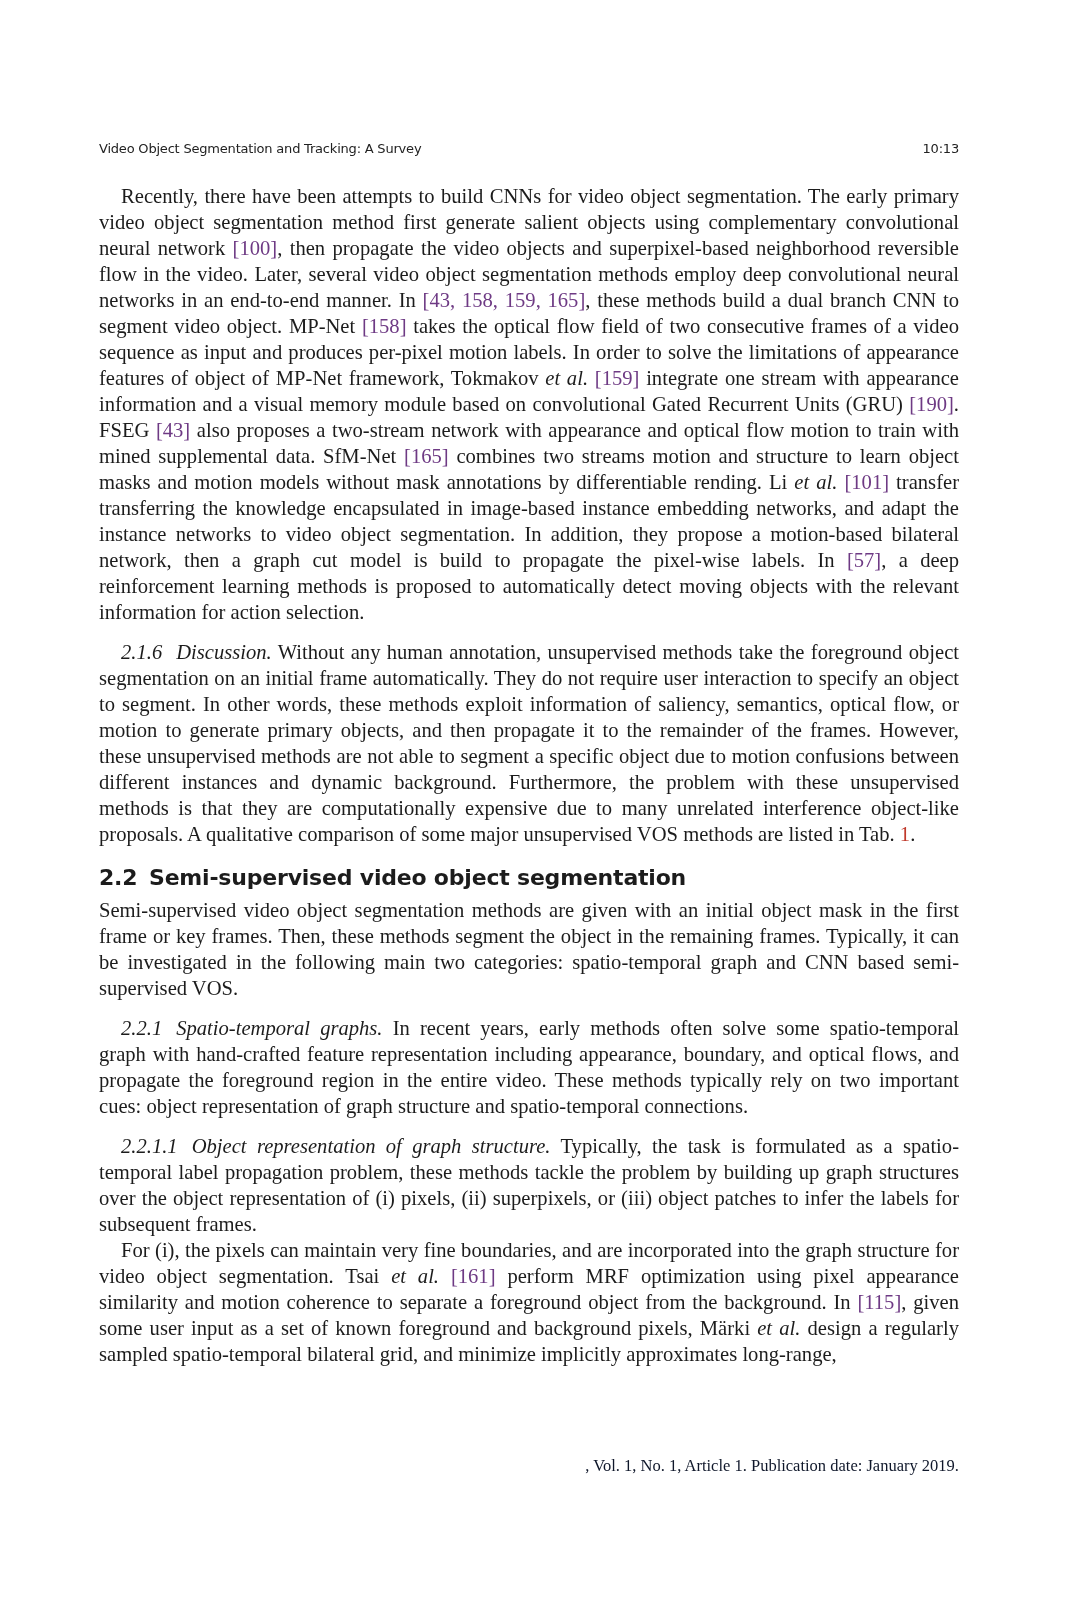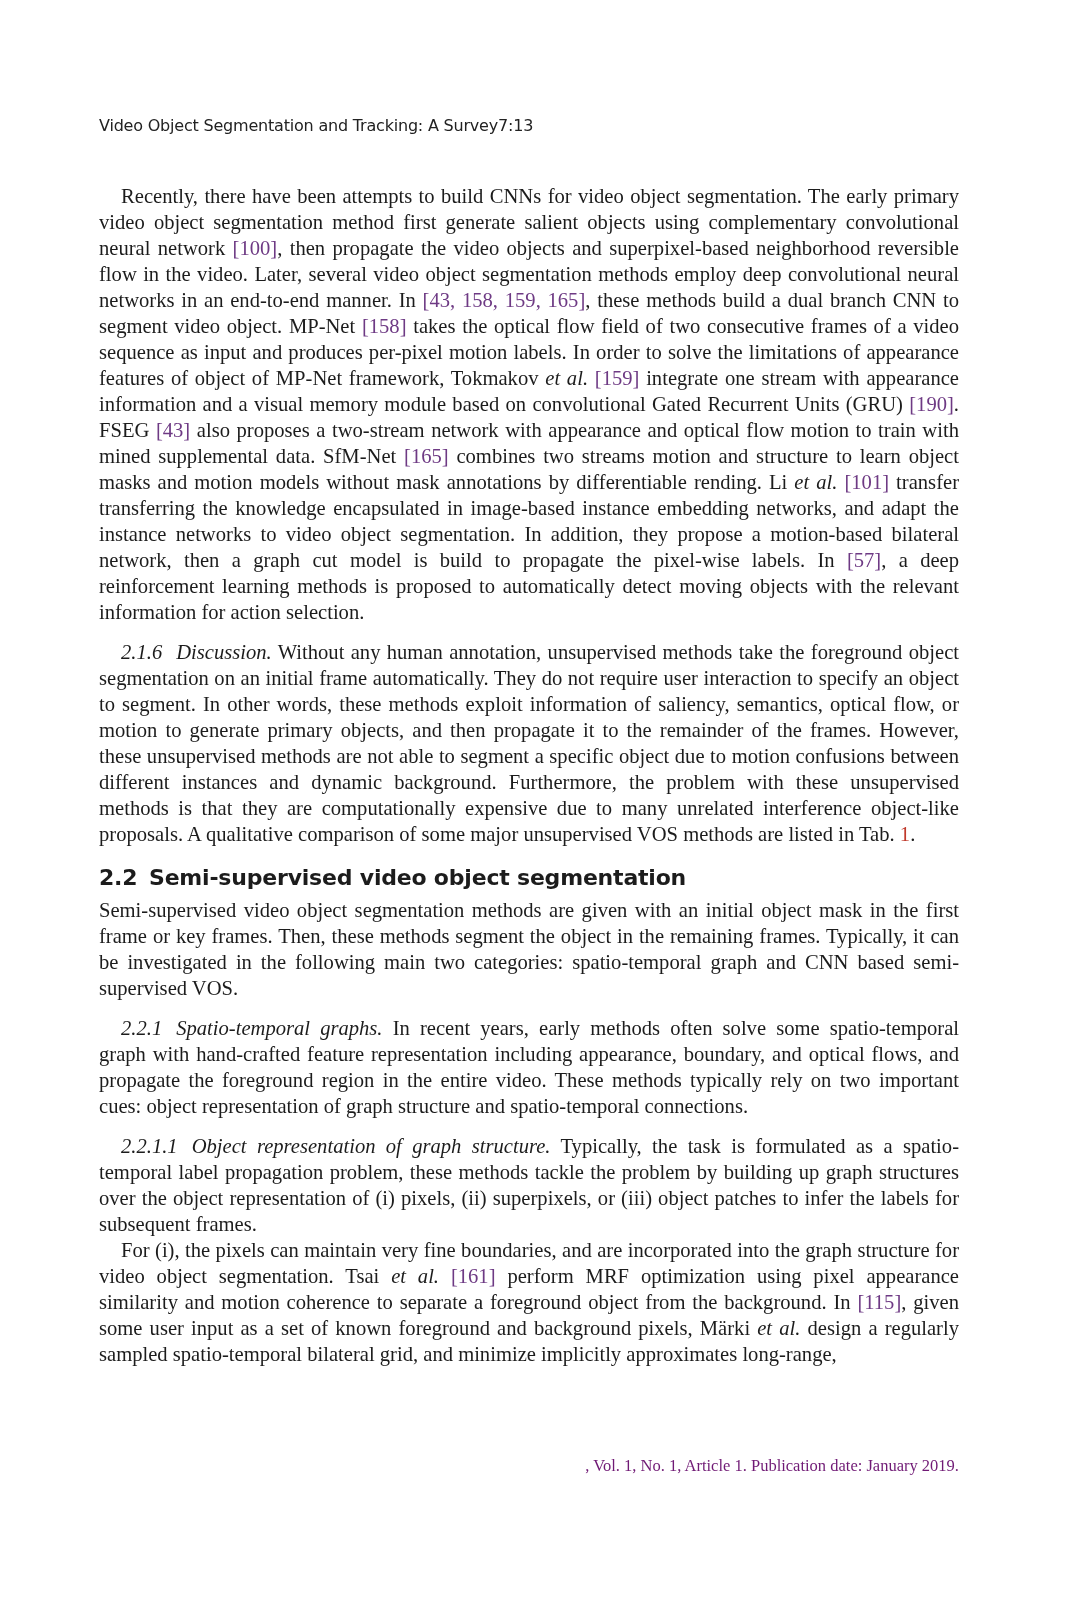--- a/index.html
+++ b/index.html
@@ -15,26 +15,27 @@
     color: #1c1c1c;
   }
   .page {
     position: absolute;
     left: 99px;
     top: 0;
     width: 860px;
   }
   .running-head {
     position: absolute;
-    top: 116px;
+    top: 141px;
     left: 0;
     width: 860px;
     display: flex;
+    justify-content: space-between;
     font-family: "DejaVu Sans", "Liberation Sans", sans-serif;
-    font-size: 16px;
+    font-size: 13px;
     letter-spacing: -0.2px;
     color: #222;
   }
   .body-text {
     position: absolute;
     top: 183px;
     left: 0;
     width: 860px;
     font-family: "Liberation Serif", "DejaVu Serif", serif;
     font-size: 20.6px;
@@ -76,31 +77,31 @@
   .section-heading .num {
     display: inline-block;
     width: 50px;
   }
   .footer {
     position: absolute;
     top: 1456px;
     right: 0;
     font-family: "Liberation Serif", "DejaVu Serif", serif;
     font-size: 16.5px;
-    color: #701a75;
+    color: #0f172a;
   }
 </style>
 </head>
 <body>
 
 <div class="page">
 
   <div class="running-head">
     <span>Video Object Segmentation and Tracking: A Survey</span>
-    <span>7:13</span>
+    <span>10:13</span>
   </div>
 
   <div class="body-text">
 
     <p><span>Recently, there have been attempts to build CNNs for video object segmentation. The early primary video object segmentation method first generate salient objects using complementary convolutional neural network </span><span class="cite">[100]</span><span>, then propagate the video objects and superpixel-based neighborhood reversible flow in the video. Later, several video object segmentation methods employ deep convolutional neural networks in an end-to-end manner. In </span><span class="cite">[43, 158, 159, 165]</span><span>, these methods build a dual branch CNN to segment video object. MP-Net </span><span class="cite">[158]</span><span> takes the optical flow field of two consecutive frames of a video sequence as input and produces per-pixel motion labels. In order to solve the limitations of appearance features of object of MP-Net framework, Tokmakov </span><em>et al.</em><span> </span><span class="cite">[159]</span><span> integrate one stream with appearance information and a visual memory module based on convolutional Gated Recurrent Units (GRU) </span><span class="cite">[190]</span><span>. FSEG </span><span class="cite">[43]</span><span> also proposes a two-stream network with appearance and optical flow motion to train with mined supplemental data. SfM-Net </span><span class="cite">[165]</span><span> combines two streams motion and structure to learn object masks and motion models without mask annotations by differentiable rending. Li </span><em>et al.</em><span> </span><span class="cite">[101]</span><span> transfer transferring the knowledge encapsulated in image-based instance embedding networks, and adapt the instance networks to video object segmentation. In addition, they propose a motion-based bilateral network, then a graph cut model is build to propagate the pixel-wise labels. In </span><span class="cite">[57]</span><span>, a deep reinforcement learning methods is proposed to automatically detect moving objects with the relevant information for action selection.</span></p>
 
     <p class="gap-before"><span class="sec-num-inline">2.1.6</span><span class="sec-title-inline">Discussion.</span><span> Without any human annotation, unsupervised methods take the foreground object segmentation on an initial frame automatically. They do not require user interaction to specify an object to segment. In other words, these methods exploit information of saliency, semantics, optical flow, or motion to generate primary objects, and then propagate it to the remainder of the frames. However, these unsupervised methods are not able to segment a specific object due to motion confusions between different instances and dynamic background. Furthermore, the problem with these unsupervised methods is that they are computationally expensive due to many unrelated interference object-like proposals. A qualitative comparison of some major unsupervised VOS methods are listed in Tab. </span><span class="ref-red">1</span><span>.</span></p>
 
     <div class="section-heading"><span class="num">2.2</span><span>Semi-supervised video object segmentation</span></div>
 

